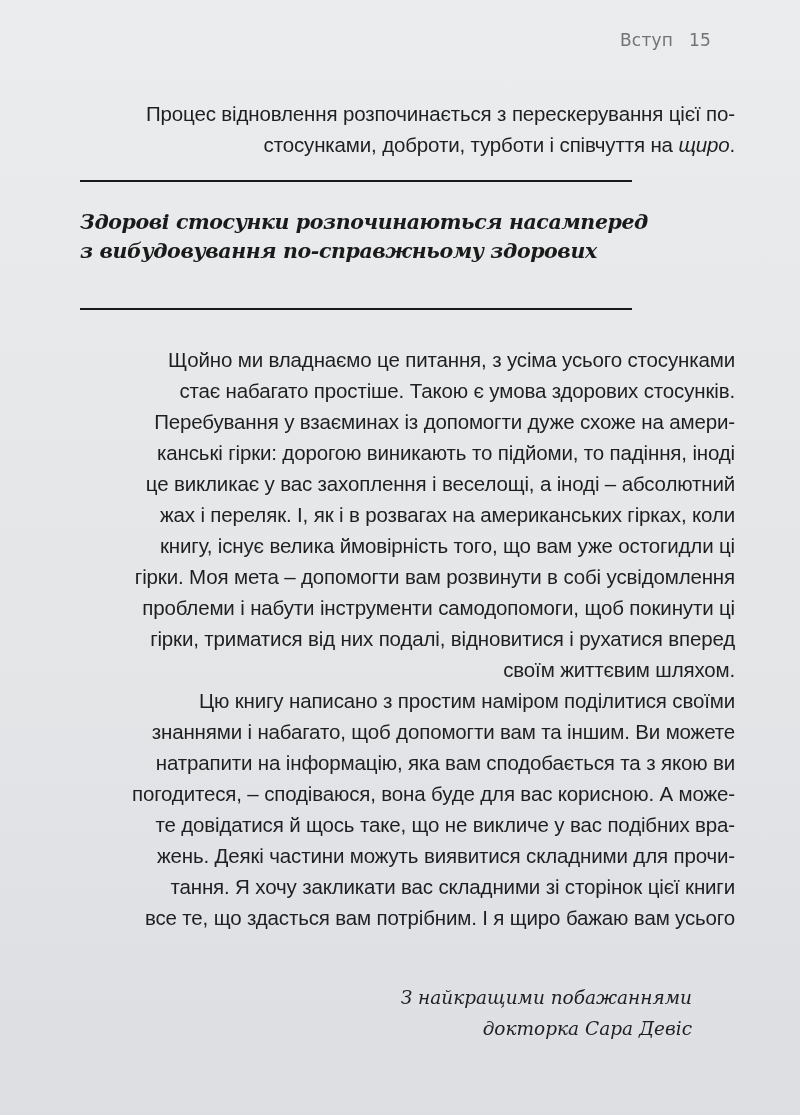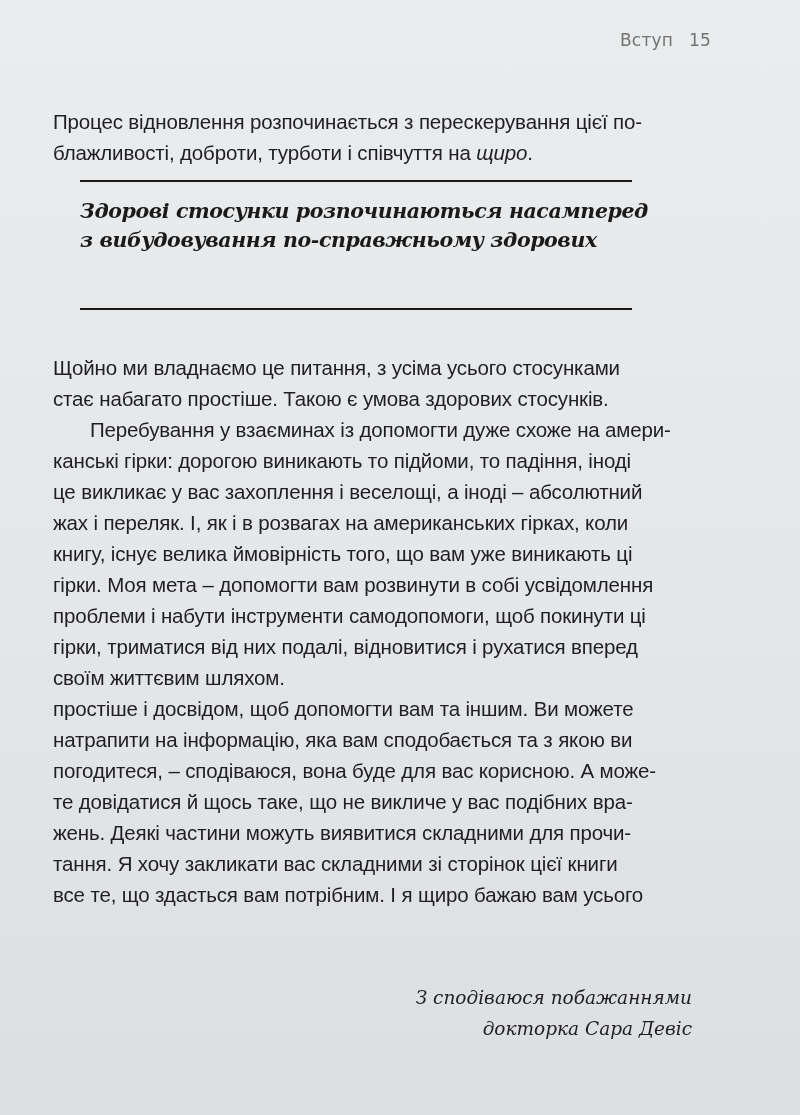--- a/index.html
+++ b/index.html
@@ -32,21 +32,22 @@
       font-size: 20.5px;
       line-height: 31px;
       color: #1f1f21;
       letter-spacing: -0.15px;
       font-stretch: condensed;
     }
     .block {
       position: absolute;
       left: 45px;
       width: 690px;
-      margin: 8px;
+      margin: 0;
+      text-align: right;
     }
     .line {
       display: block;
       white-space: nowrap;
     }
     .indent {
       padding-left: 37px;
     }
     .para-intro { top: 98px; }
     .pull-rule {
@@ -54,21 +55,21 @@
       left: 80px;
       width: 552px;
       height: 0;
       border-top: 2px solid #1a1a1a;
     }
     .pull-rule.top { top: 180px; }
     .pull-rule.bottom { top: 308px; }
     .pull-quote {
       position: absolute;
       left: 80px;
-      top: 197px;
+      top: 208px;
       width: 560px;
       font-family: "DejaVu Serif", serif;
       font-style: italic;
       font-weight: bold;
       font-size: 20.5px;
       line-height: 29px;
       color: #1a1a1a;
       letter-spacing: -0.4px;
     }
     .para-main { top: 344px; }
@@ -87,53 +88,54 @@
   </style>
 </head>
 <body>
 
 <div class="running-head">
   <span>Вступ</span><span class="folio">15</span>
 </div>
 
 <p class="block body-text para-intro">
   <span class="line">Процес відновлення розпочинається з перескерування цієї по-</span>
-  <span class="line"><span>блажливості, доброти, турботи і співчуття на </span><em>щиро</em><span>.</span></span>
+  <span class="line"><span>стосунками, доброти, турботи і співчуття на </span><em>щиро</em><span>.</span></span>
 </p>
 
 <div class="pull-rule top"></div>
 <div class="pull-quote">
   <span class="line">Здорові стосунки розпочинаються насамперед</span>
   <span class="line">з вибудовування по-справжньому здорових</span>
 </div>
 <div class="pull-rule bottom"></div>
 
 <div class="block body-text para-main">
   <p style="margin:0">
     <span class="line">Щойно ми владнаємо це питання, з усіма усього стосунками</span>
     <span class="line">стає набагато простіше. Такою є умова здорових стосунків.</span>
   </p>
   <p style="margin:0">
     <span class="line indent">Перебування у взаєминах із допомогти дуже схоже на амери-</span>
     <span class="line">канські гірки: дорогою виникають то підйоми, то падіння, іноді</span>
     <span class="line">це викликає у вас захоплення і веселощі, а іноді – абсолютний</span>
     <span class="line">жах і переляк. І, як і в розвагах на американських гірках, коли</span>
-    <span class="line">книгу, існує велика ймовірність того, що вам уже виникають ці</span>
+    <span class="line">книгу, існує велика ймовірність того, що вам уже остогидли ці</span>
     <span class="line">гірки. Моя мета – допомогти вам розвинути в собі усвідомлення</span>
     <span class="line">проблеми і набути інструменти самодопомоги, щоб покинути ці</span>
     <span class="line">гірки, триматися від них подалі, відновитися і рухатися вперед</span>
     <span class="line">своїм життєвим шляхом.</span>
   </p>
   <p style="margin:0">
-    <span class="line">простіше і досвідом, щоб допомогти вам та іншим. Ви можете</span>
+    <span class="line indent">Цю книгу написано з простим наміром поділитися своїми</span>
+    <span class="line">знаннями і набагато, щоб допомогти вам та іншим. Ви можете</span>
     <span class="line">натрапити на інформацію, яка вам сподобається та з якою ви</span>
     <span class="line">погодитеся, – сподіваюся, вона буде для вас корисною. А може-</span>
     <span class="line">те довідатися й щось таке, що не викличе у вас подібних вра-</span>
     <span class="line">жень. Деякі частини можуть виявитися складними для прочи-</span>
     <span class="line">тання. Я хочу закликати вас складними зі сторінок цієї книги</span>
     <span class="line">все те, що здасться вам потрібним. І я щиро бажаю вам усього</span>
   </p>
 </div>
 
 <div class="signature">
-  <span class="line">З сподіваюся побажаннями</span>
+  <span class="line">З найкращими побажаннями</span>
   <span class="line">докторка Сара Девіс</span>
 </div>
 
 </body></html>

